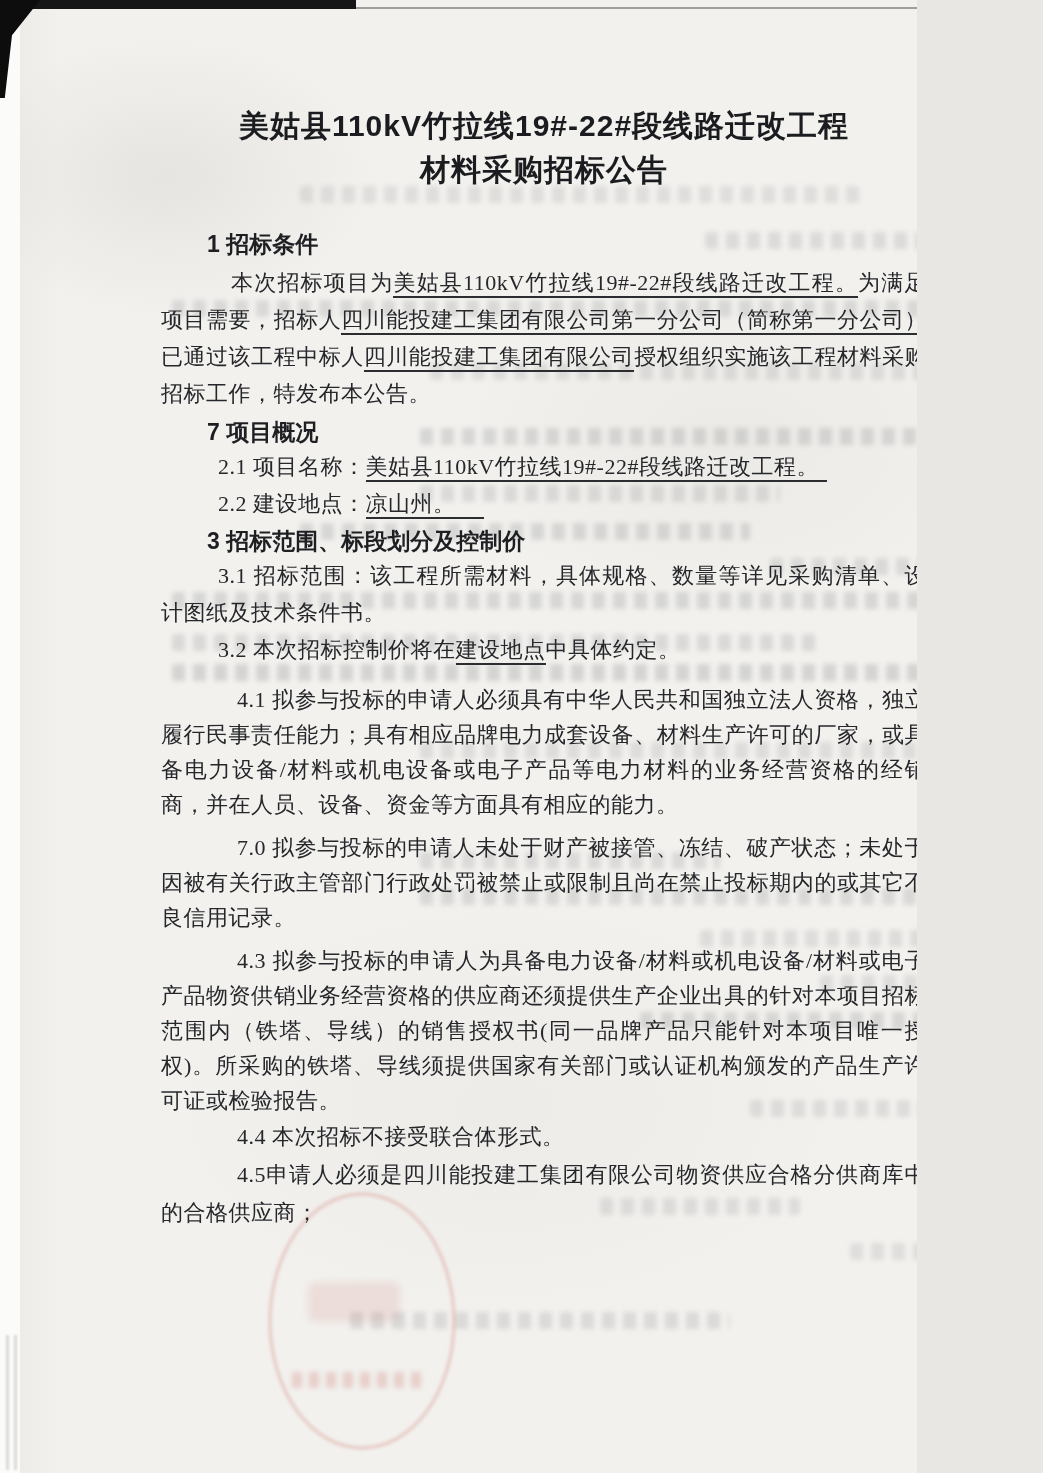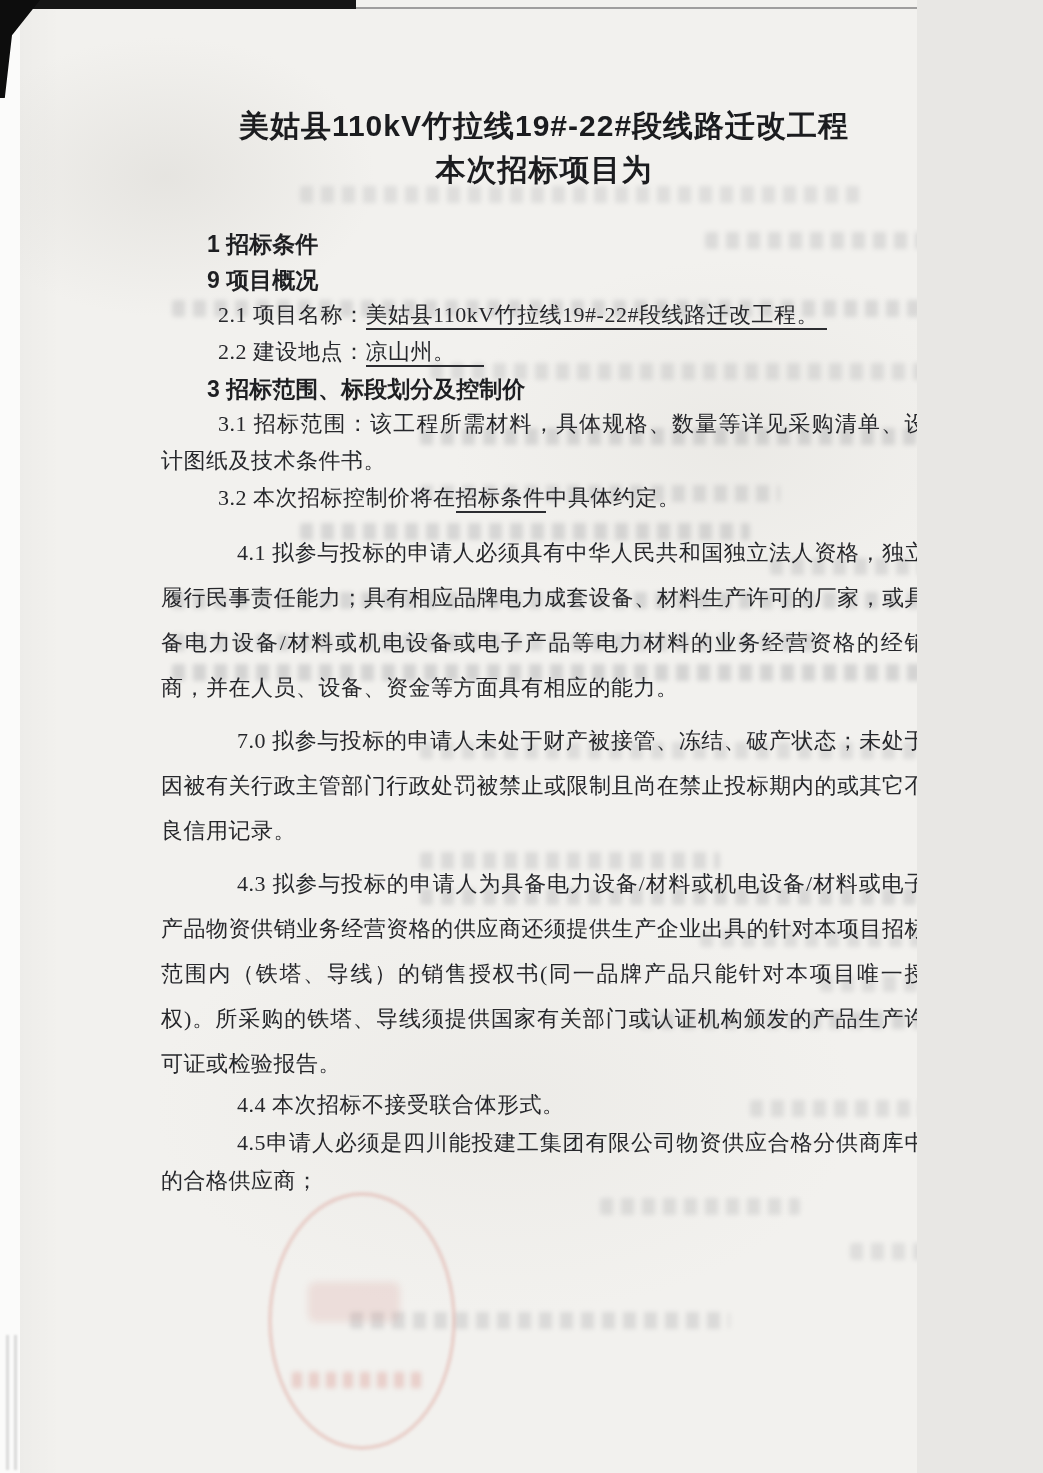--- a/index.html
+++ b/index.html
@@ -43,21 +43,21 @@
     font-weight:bold;font-size:30px;line-height:44px;letter-spacing:1px;color:#1b1c1f;}
   .sec-h{margin:0;font-family:"Liberation Sans","DejaVu Sans",sans-serif;
     font-weight:bold;font-size:23px;line-height:32px;color:#1e1f22;padding-left:46px;}
   .h1{margin-top:36px;}
   .h2{margin-top:4px;}
   .h3{margin-top:3px;}
   .h4{margin-top:8px;padding-left:64px;}
   .p-body{margin:4px 0 0 0;font-size:22px;line-height:37px;text-align:justify;text-indent:70px;letter-spacing:.5px;}
   .item{margin:0;font-size:22px;line-height:37px;padding-left:57px;letter-spacing:.5px;}
   .p-std{margin:0;font-size:22px;line-height:37px;text-align:justify;text-indent:57px;letter-spacing:.5px;}
-  .p-wide{margin:0;font-size:22px;line-height:45px;text-align:justify;text-indent:76px;letter-spacing:.5px;}
+  .p-wide{margin:0;font-size:22px;line-height:35px;text-align:justify;text-indent:76px;letter-spacing:.5px;}
   .mt16{margin-top:14px;}
   .mt10{margin-top:8px;}
   .p-final{margin:0;font-size:22px;line-height:38px;text-align:justify;text-indent:76px;letter-spacing:.5px;}
   .u{border-bottom:2px solid #2c2d31;padding-bottom:1px;}
   .u-ext1{padding-right:8px;}
   .u-ext2{padding-right:28px;}
 </style>
 </head>
 <body>
 
@@ -95,37 +95,38 @@
 
   <div class="seal">
     <div class="seal-inner"></div>
     <div class="seal-band"></div>
   </div>
 
   <div class="content">
 
     <div class="title">
       <div>美姑县110kV竹拉线19#-22#段线路迁改工程</div>
-      <div>本次招标项目为</div>
+      <div>材料采购招标公告</div>
     </div>
 
     <p class="sec-h h1">1 招标条件</p>
 
+    <p class="p-body"><span>本次招标项目为</span><span class="u">美姑县110kV竹拉线19#-22#段线路迁改工程。</span><span>为满足项目需要，招标人</span><span class="u">四川能投建工集团有限公司第一分公司（简称第一分公司）</span><span>已通过该工程中标人</span><span class="u">四川能投建工集团有限公司</span><span>授权组织实施该工程材料采购招标工作，特发布本公告。</span></p>
 
-    <p class="sec-h h2">9 项目概况</p>
+    <p class="sec-h h2">7 项目概况</p>
 
     <p class="item"><span>2.1 项目名称：</span><span class="u u-ext1">美姑县110kV竹拉线19#-22#段线路迁改工程。</span></p>
 
     <p class="item"><span>2.2 建设地点：</span><span class="u u-ext2">凉山州。</span></p>
 
     <p class="sec-h h3">3 招标范围、标段划分及控制价</p>
 
     <p class="p-std">3.1 招标范围：该工程所需材料，具体规格、数量等详见采购清单、设计图纸及技术条件书。</p>
 
-    <p class="p-std"><span>3.2 本次招标控制价将在</span><span class="u">招标条件</span><span>中具体约定。</span></p>
+    <p class="p-std"><span>3.2 本次招标控制价将在</span><span class="u">建设地点</span><span>中具体约定。</span></p>
 
 
     <p class="p-wide mt16">4.1 拟参与投标的申请人必须具有中华人民共和国独立法人资格，独立履行民事责任能力；具有相应品牌电力成套设备、材料生产许可的厂家，或具备电力设备/材料或机电设备或电子产品等电力材料的业务经营资格的经销商，并在人员、设备、资金等方面具有相应的能力。</p>
     <p class="p-wide mt10">7.0 拟参与投标的申请人未处于财产被接管、冻结、破产状态；未处于因被有关行政主管部门行政处罚被禁止或限制且尚在禁止投标期内的或其它不良信用记录。</p>
     <p class="p-wide mt10">4.3 拟参与投标的申请人为具备电力设备/材料或机电设备/材料或电子产品物资供销业务经营资格的供应商还须提供生产企业出具的针对本项目招标范围内（铁塔、导线）的销售授权书(同一品牌产品只能针对本项目唯一授权)。所采购的铁塔、导线须提供国家有关部门或认证机构颁发的产品生产许可证或检验报告。</p>
     <p class="p-final mt10">4.4 本次招标不接受联合体形式。</p>
     <p class="p-final">4.5申请人必须是四川能投建工集团有限公司物资供应合格分供商库中的合格供应商；</p>
 
   </div>
 </div>

